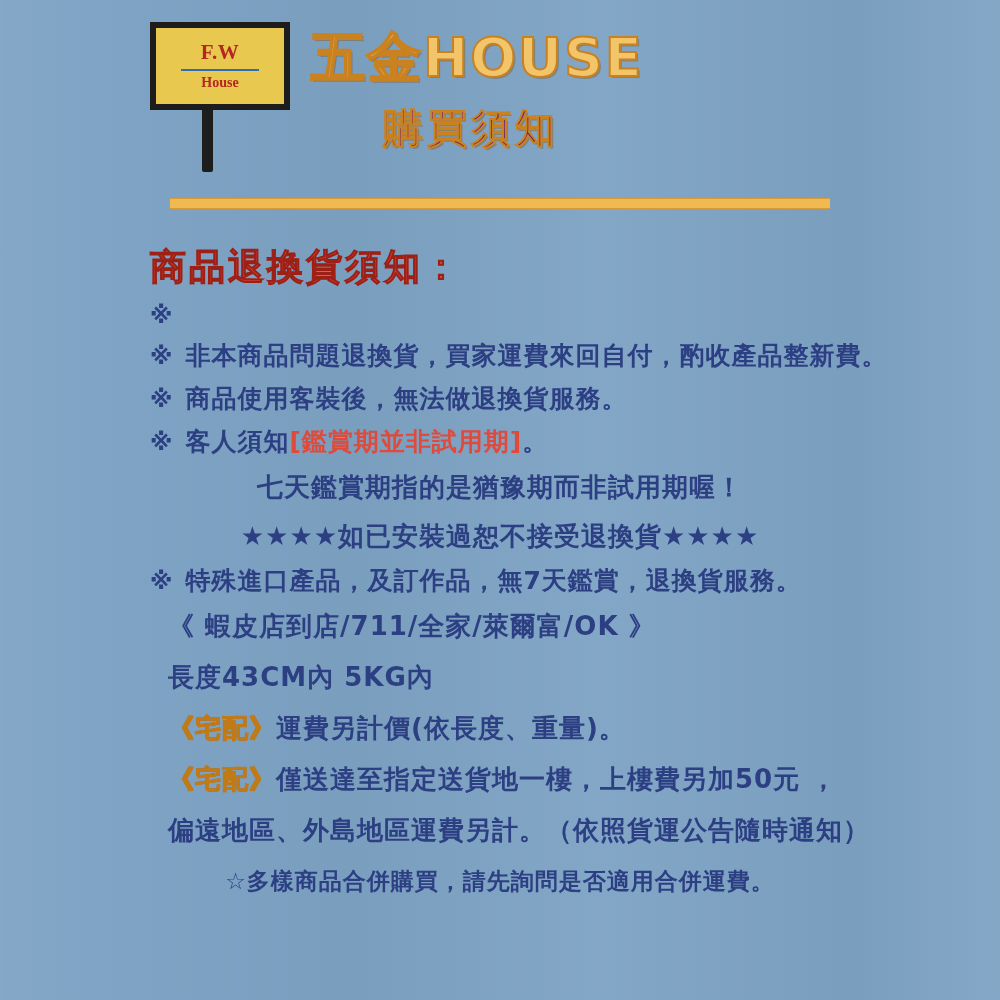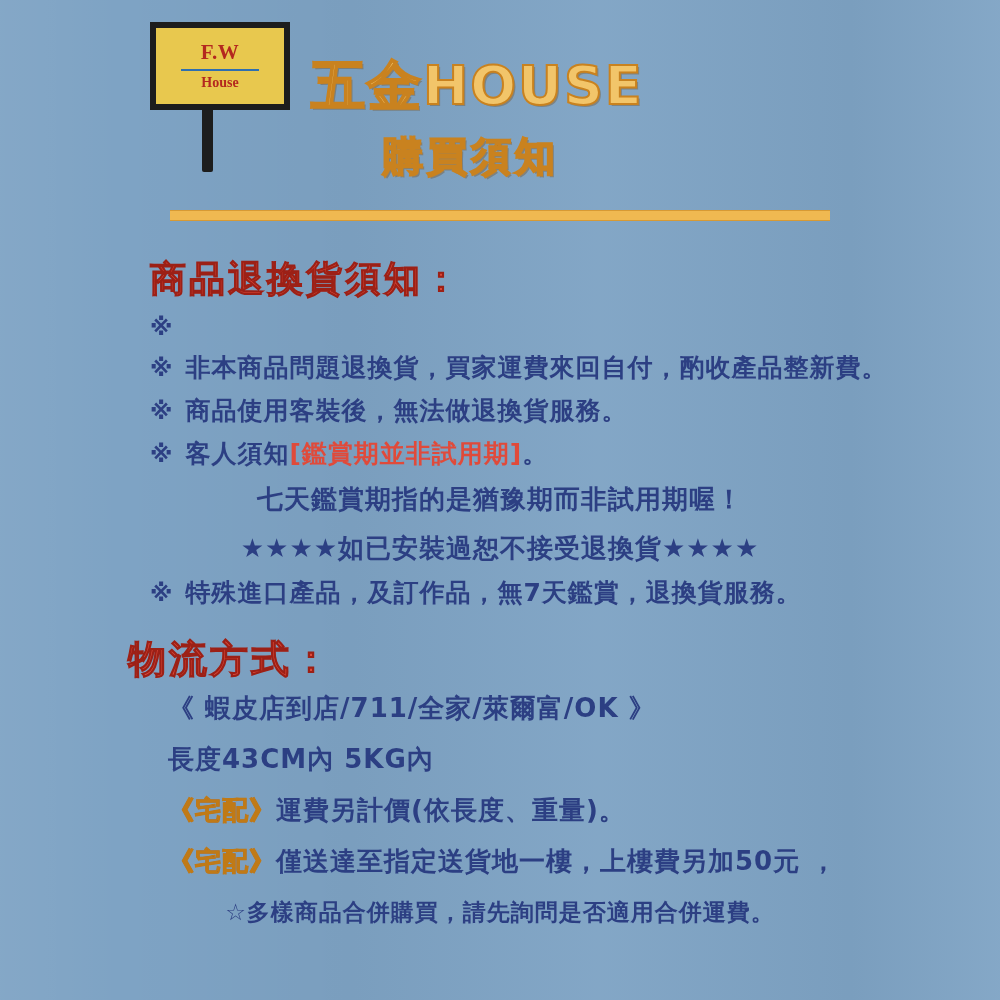--- a/index.html
+++ b/index.html
@@ -90,38 +90,37 @@
     width: 11px;
     height: 62px;
     background: #1d1d1d;
     margin: 0 auto;
     margin-left: 52px;
     border-radius: 0 0 2px 2px;
   }
   .titles {
     padding-left: 36px;
     padding-top: 12px;
-    margin-top: 28px;
   }
   .title-main {
     font-family: "DejaVu Sans", sans-serif;
     font-weight: bold;
     font-size: 54px;
     line-height: 1.05;
     color: #f2c56a;
     -webkit-text-stroke: 2px #c9821f;
     text-shadow: 2px 2px 0 rgba(120,70,10,0.35);
     letter-spacing: 2px;
     white-space: nowrap;
   }
   .title-sub {
     font-family: "DejaVu Sans", sans-serif;
-    font-weight: bold;
+    font-weight: normal;
     font-size: 40px;
-    color: #0f172a;
+    color: #701a75;
     -webkit-text-stroke: 2px #c9821f;
     text-shadow: 2px 2px 0 rgba(120,70,10,0.35);
     letter-spacing: 4px;
     margin-top: 14px;
     margin-left: 72px;
     white-space: nowrap;
   }
   .divider {
     height: 9px;
     background: #f0b951;
@@ -252,29 +251,29 @@
     <div class="center-line">七天鑑賞期指的是猶豫期而非試用期喔！</div>
     <div class="center-line stars">★★★★如已安裝過恕不接受退換貨★★★★</div>
 
     <div class="bullets">
       <div class="bullet">
         <span class="mark">※</span>
         <span class="txt">特殊進口產品，及訂作品，無7天鑑賞，退換貨服務。</span>
       </div>
     </div>
 
-    <div class="section-head logistics">物流方式：</div>
 
     <div class="logi">
       <div class="logi-row">《 蝦皮店到店/711/全家/萊爾富/OK 》</div>
       <div class="logi-row">長度43CM內  5KG內</div>
       <div class="logi-row">
         <span class="orange">《宅配》</span><span>運費另計價(依長度、重量)。</span>
       </div>
       <div class="logi-row">
         <span class="orange">《宅配》</span><span>僅送達至指定送貨地一樓，上樓費另加50元 ，</span>
       </div>
+      <div class="logi-row">偏遠地區、外島地區運費另計。（依照貨運公告隨時通知）</div>
     </div>
 
     <div class="logi-note">☆多樣商品合併購買，請先詢問是否適用合併運費。</div>
 
   </div>
 </div>
 
 </body></html>

